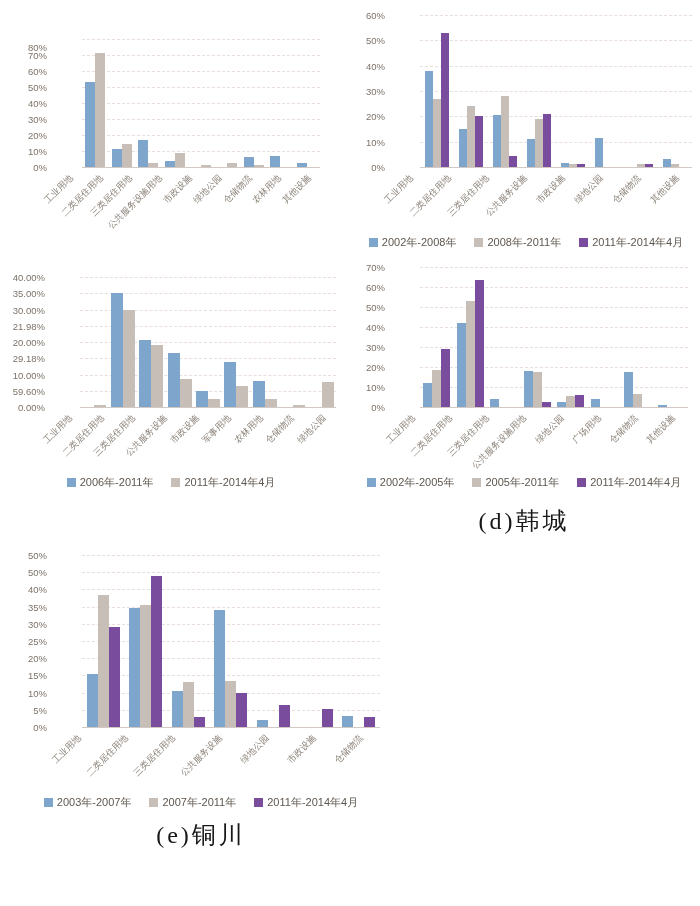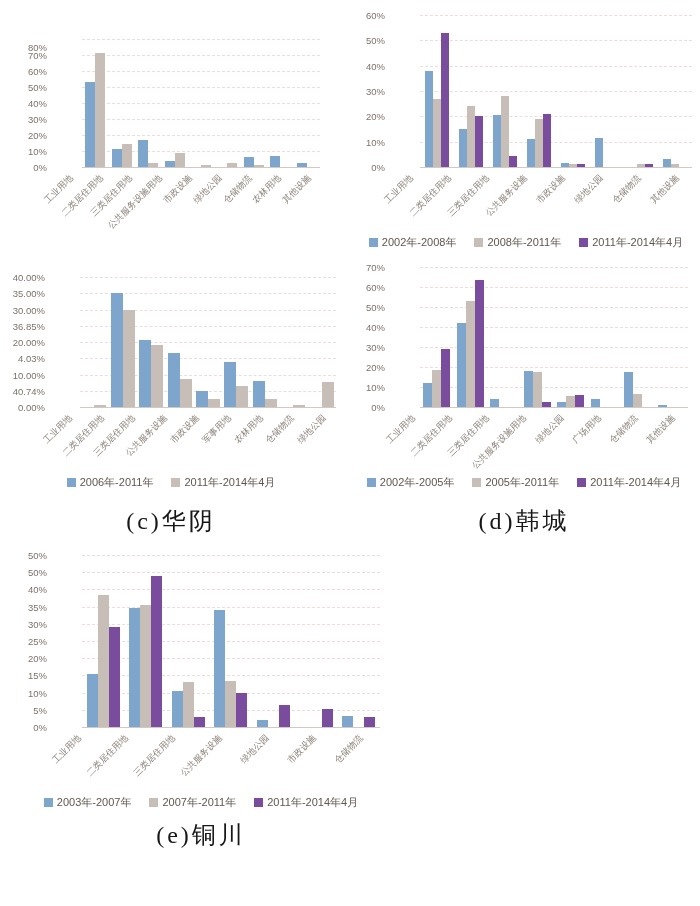--- a/index.html
+++ b/index.html
@@ -289,25 +289,25 @@
     </div>
   </div>
 
   <div class="row row2">
     <div class="chart chart-c">
       <div class="plot-wrap">
         <div class="yaxis">
             <span class="ytick" style="top: calc(0% - 5px);">40.00%</span>
             <span class="ytick" style="top: calc(12.5% - 5px);">35.00%</span>
             <span class="ytick" style="top: calc(25% - 5px);">30.00%</span>
-            <span class="ytick" style="top: calc(37.5% - 5px);">36.85%</span>
+            <span class="ytick" style="top: calc(37.5% - 5px);">21.98%</span>
             <span class="ytick" style="top: calc(50% - 5px);">20.00%</span>
-            <span class="ytick" style="top: calc(62.5% - 5px);">4.03%</span>
+            <span class="ytick" style="top: calc(62.5% - 5px);">29.18%</span>
             <span class="ytick" style="top: calc(75% - 5px);">10.00%</span>
-            <span class="ytick" style="top: calc(87.5% - 5px);">40.74%</span>
+            <span class="ytick" style="top: calc(87.5% - 5px);">59.60%</span>
             <span class="ytick" style="top: calc(100% - 5px);">0.00%</span>
           </div>
         <div class="plot">
             <div class="gridline" style="top: 87.5%;"></div>
             <div class="gridline" style="top: 75%;"></div>
             <div class="gridline" style="top: 62.5%;"></div>
             <div class="gridline" style="top: 50%;"></div>
             <div class="gridline" style="top: 37.5%;"></div>
             <div class="gridline" style="top: 25%;"></div>
             <div class="gridline" style="top: 12.5%;"></div>
@@ -384,21 +384,20 @@
       <div class="legend">
           <div class="legend-item">
             <span class="swatch" style="background: rgb(126, 166, 204);"></span>
             <span>2006年-2011年</span>
           </div>
           <div class="legend-item">
             <span class="swatch" style="background: rgb(200, 190, 184);"></span>
             <span>2011年-2014年4月</span>
           </div>
         </div>
-      <div class="caption">(c)华阴</div>
     </div>
     <div class="chart chart-d">
       <div class="plot-wrap">
         <div class="yaxis">
             <span class="ytick" style="top: calc(0% - 5px);">70%</span>
             <span class="ytick" style="top: calc(14.2857% - 5px);">60%</span>
             <span class="ytick" style="top: calc(28.5714% - 5px);">50%</span>
             <span class="ytick" style="top: calc(42.8571% - 5px);">40%</span>
             <span class="ytick" style="top: calc(57.1429% - 5px);">30%</span>
             <span class="ytick" style="top: calc(71.4286% - 5px);">20%</span>

